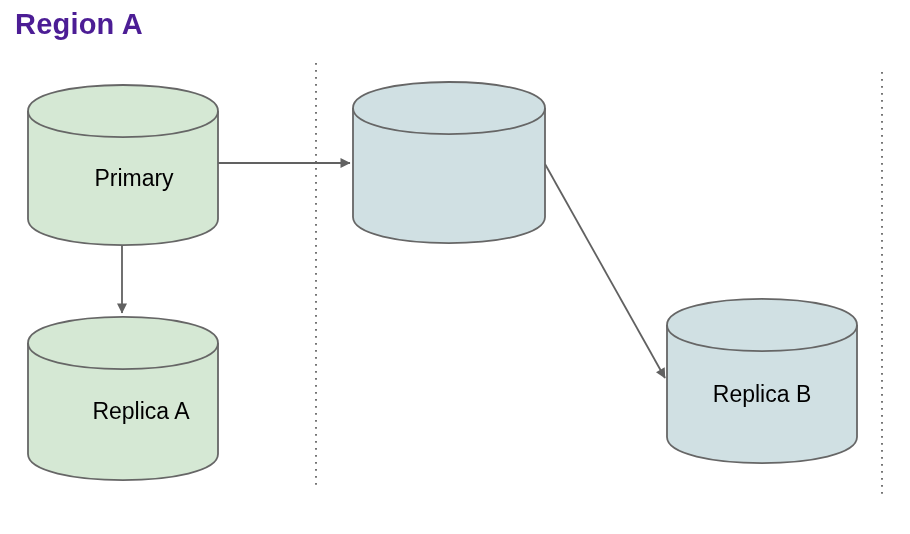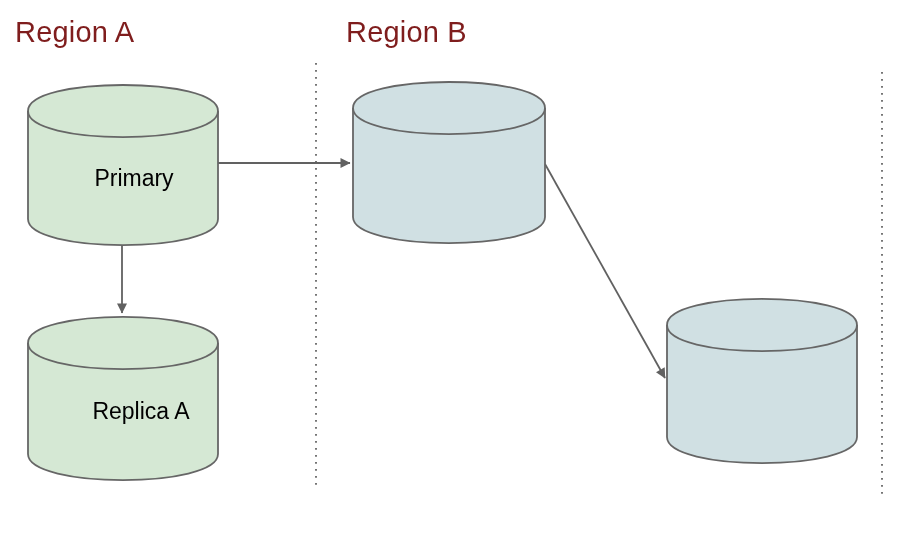--- a/index.html
+++ b/index.html
@@ -19,25 +19,24 @@
     position: absolute;
     left: 0;
     top: 0;
     width: 910px;
     height: 534px;
   }
   .region-title {
     position: absolute;
     top: 8px;
     font-size: 29px;
-    font-weight: 400;
-    color: #7f1d1d;
+    font-weight: 700;
+    color: #4c1d95;
     letter-spacing: 0.2px;
     white-space: nowrap;
-    margin-top: 8px;
   }
   .region-title.a { left: 15px; }
   .region-title.b { left: 346px; }
   .cyl-label {
     position: absolute;
     display: flex;
     align-items: center;
     justify-content: center;
     text-align: center;
     font-size: 23px;
@@ -99,18 +98,18 @@
       <path class="cyl-rim" d="M353,108 C353,142.7 545,142.7 545,108"></path>
     </g>
 
     <g>
       <path class="cyl-body" d="M667,325 C667,290.3 857,290.3 857,325 L857,437 C857,471.7 667,471.7 667,437 Z" fill="#d0e0e3"></path>
       <path class="cyl-rim" d="M667,325 C667,359.7 857,359.7 857,325"></path>
     </g>
   </svg>
 
   <div class="region-title a">Region A</div>
-  <div class="region-title b">Region B</div>
 
   <div class="cyl-label primary">Primary</div>
   <div class="cyl-label replica-a">Replica A</div>
+  <div class="cyl-label replica-b">Replica B</div>
 
 </div>
 
 </body></html>

